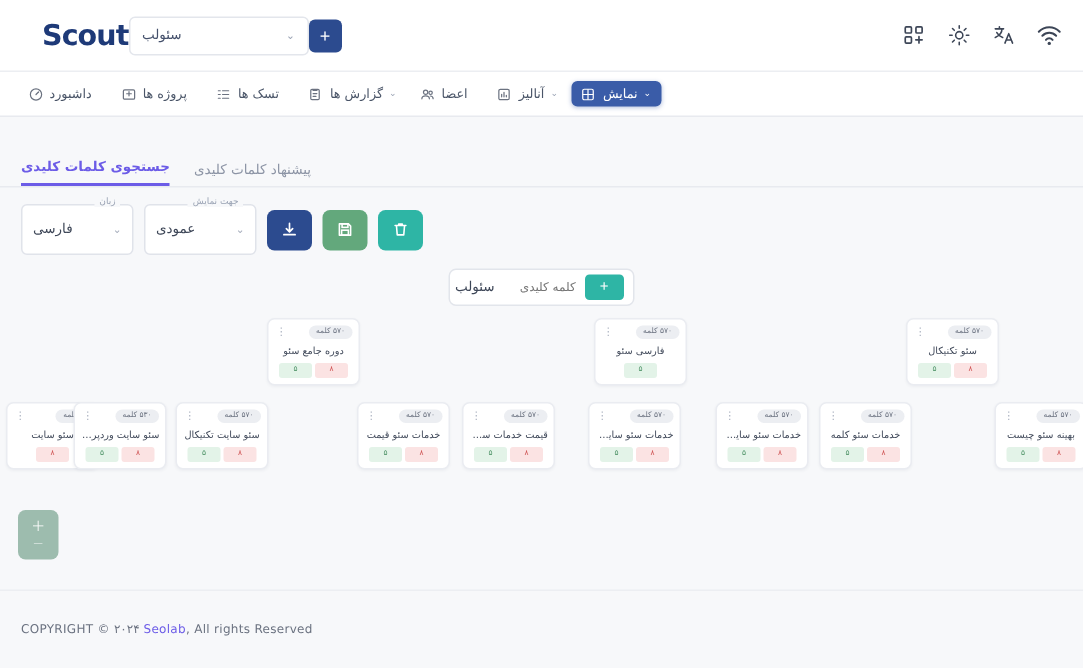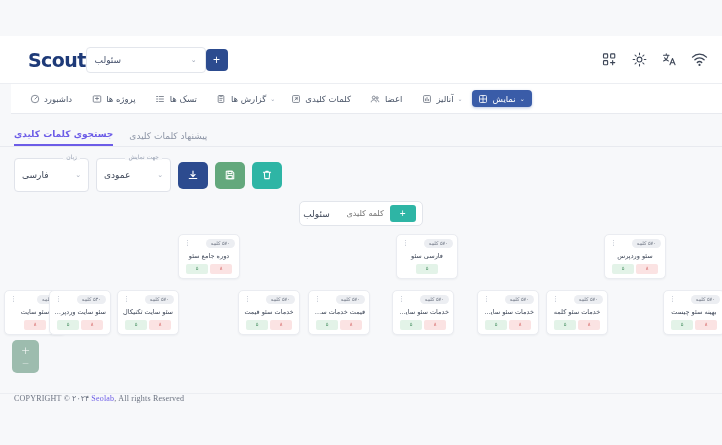--- a/index.html
+++ b/index.html
@@ -12,21 +12,20 @@
   }
   body { position: relative; }
 
   
   .topbar {
     height: 48px; background: #ffffff;
     display: flex; flex-direction: row-reverse; align-items: center;
     padding: 0 14px 0 14px;
     border-bottom: 1px solid #eceef2;
     position: relative;
-    margin-top: 36px;
   }
   .logo {
     font-family: "DejaVu Sans", "Liberation Sans", sans-serif;
     font-size: 19px; font-weight: 900; color: #1e3a78;
     letter-spacing: -0.6px; direction: ltr;
     margin-left: 14px; white-space: nowrap;
   }
   .project-select {
     display: flex; flex-direction: row-reverse; align-items: center;
     justify-content: space-between;
@@ -53,41 +52,41 @@
     align-items: center; justify-content: center;
     color: #3d4657; cursor: pointer;
   }
   .topbar-icons svg { display: block; }
 
   
   .navbar {
     height: 30px; background: #fff;
     border-bottom: 1px solid #e8eaef;
     display: flex; flex-direction: row-reverse; align-items: center;
-    padding: 0 12px; gap: 2px; margin-left: 11px;
+    padding: 0 12px; gap: 2px;
   }
   .nav-item {
     display: flex; flex-direction: row-reverse; align-items: center;
     gap: 4px; padding: 3px 6px; border-radius: 4px;
     font-size: 8.5px; color: #4a5568; white-space: nowrap;
     cursor: pointer;
   }
   .nav-item .nicon { display: flex; width: 11px; height: 11px;
     align-items: center; justify-content: center; color: #6b7280; }
   .nav-item .caret { font-size: 6px; color: #9aa3b4; margin-right: 1px; }
   .nav-item.active {
     background: #3a5ca8; color: #fff;
     box-shadow: 0 1px 3px rgba(58,92,168,.35);
   }
   .nav-item.active .nicon, .nav-item.active .caret { color: #fff; }
 
   
   .tabs-row {
     display: flex; flex-direction: row-reverse; align-items: flex-end;
-    height: 26px; padding: 0 14px; margin-top: 7px;
+    height: 26px; padding: 0 14px; margin-top: 21px;
     border-bottom: 1px solid #e8eaef; gap: 16px;
   }
   .tab {
     font-size: 9px; color: #8c94a5; padding-bottom: 5px;
     cursor: pointer; white-space: nowrap;
   }
   .tab.active {
     color: #6c5ce7; border-bottom: 2px solid #6c5ce7;
     font-weight: 600;
   }
@@ -192,23 +191,22 @@
   }
   .zoomctl span {
     color: #fff; font-size: 11px; line-height: 10px; font-weight: 300;
   }
   .zoomctl .zminus { font-size: 9px; opacity: .85; }
 
   
   .footer {
     position: absolute; left: 0; bottom: 0; width: 100%;
     height: 52px; border-top: 1px solid #eceef2; background: #f7f8fa;
-    display: flex; padding: 0 14px;
+    display: flex; align-items: center; padding: 0 14px;
     direction: ltr;
-    font-family: Liberation Serif, serif;
   }
   .footer-text {
     font-size: 8px; color: #6b7280; letter-spacing: .2px;
   }
   .footer-text .brand { color: #6c5ce7; }
 </style>
 </head>
 <body>
 
 <div class="topbar">
@@ -293,30 +291,20 @@
       <svg width="10" height="10" viewBox="0 0 16 16" fill="none" stroke="currentColor" stroke-width="1.3">
           <rect x="3.5" y="2.5" width="9" height="11" rx="1.3"></rect>
           <path d="M6 2v1.6h4V2"></path>
           <path d="M6 7h4M6 10h3" stroke-linecap="round"></path>
         </svg>
     </span>
     <span>گزارش ها</span>
     <span class="caret">⌄</span>
   </div>
 
-  <div class="nav-item">
-    <span class="nicon">
-      <svg width="10" height="10" viewBox="0 0 16 16" fill="none" stroke="currentColor" stroke-width="1.3">
-          <rect x="2.5" y="2.5" width="11" height="11" rx="1.6"></rect>
-          <path d="M6.2 9.8l3.6-3.6M9.8 6.2v3M6.8 6.2h3" stroke-linecap="round"></path>
-        </svg>
-    </span>
-    <span>کلمات کلیدی</span>
-    <span class="caret"></span>
-  </div>
 
   <div class="nav-item">
     <span class="nicon">
       <svg width="10" height="10" viewBox="0 0 16 16" fill="none" stroke="currentColor" stroke-width="1.3">
           <circle cx="6" cy="5.6" r="2.3"></circle>
           <circle cx="11.3" cy="6.2" r="1.8"></circle>
           <path d="M2 12.6c0-2 1.8-3.2 4-3.2s4 1.2 4 3.2M11 9.6c1.7.1 3 1.2 3 2.8" stroke-linecap="round"></path>
         </svg>
     </span>
     <span>اعضا</span>
@@ -420,21 +408,21 @@
       <div class="kcard-title">فارسی سئو</div>
       <div class="kcard-stats">
         <span class="stat green">۵</span>
       </div>
     </div>
     <div class="kcard" style="right: 56px; top: 0px;">
       <div class="kcard-head">
         <span class="kcard-dots">⋮</span>
         <span class="kcard-badge">۵۷۰ کلمه</span>
       </div>
-      <div class="kcard-title">سئو وردپرس</div>
+      <div class="kcard-title">سئو تکنیکال</div>
       <div class="kcard-stats">
         <span class="stat green">۵</span>
         <span class="stat red">۸</span>
       </div>
     </div>
     <div class="kcard" style="right: 656px; top: 56px;">
       <div class="kcard-head">
         <span class="kcard-dots">⋮</span>
         <span class="kcard-badge">۱ کلمه</span>
       </div>

